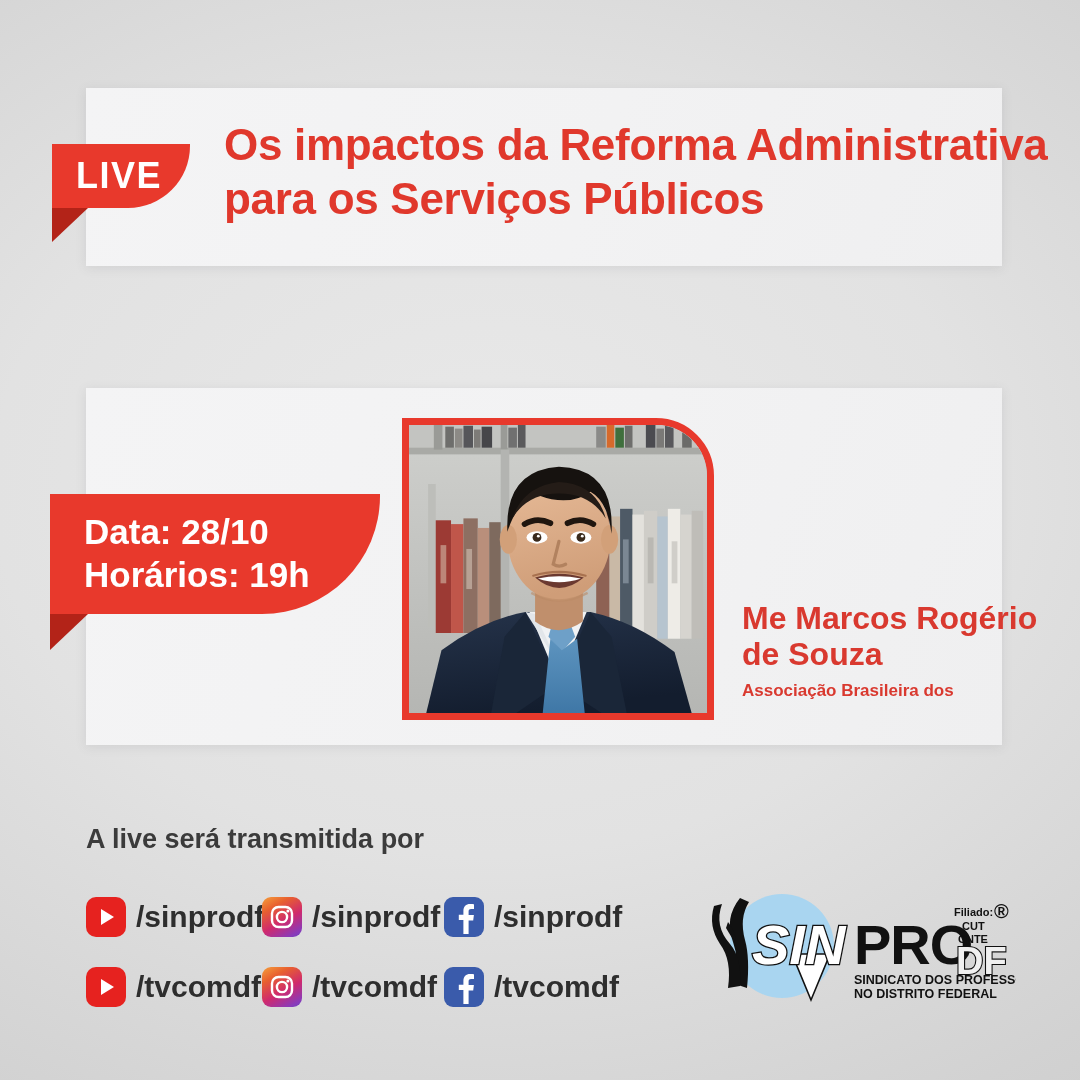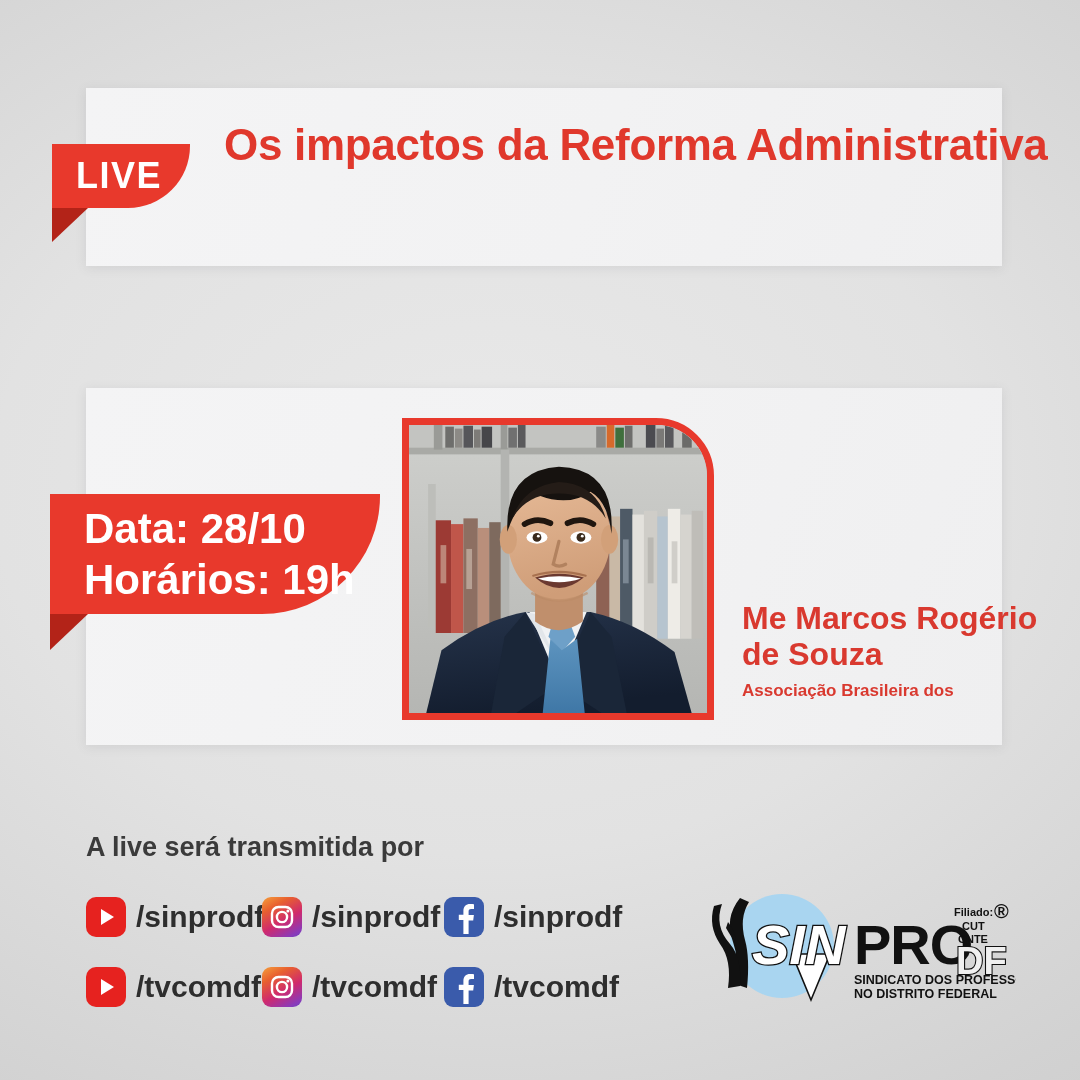--- a/index.html
+++ b/index.html
@@ -75,21 +75,21 @@
     height: 120px;
     border-bottom-right-radius: 118px;
     flex-direction: column;
     align-items: flex-start;
     justify-content: center;
     padding-left: 34px;
     box-sizing: border-box;
   }
   #date-ribbon .line {
     color: #ffffff;
-    font-size: 42px;
+    font-size: 35px;
     font-weight: bold;
     line-height: 1.22;
     white-space: nowrap;
   }
   #date-fold {
     left: 50px;
     top: 614px;
     border-left: 38px solid #b32318;
     border-bottom: 36px solid transparent;
   }
@@ -154,21 +154,20 @@
 
   
   #broadcast-heading {
     position: absolute;
     left: 86px;
     top: 824px;
     font-size: 27px;
     font-weight: bold;
     color: #3b3b3b;
     z-index: 6;
-    margin-top: 8px;
   }
   #social-grid {
     position: absolute;
     left: 86px;
     top: 886px;
     z-index: 6;
   }
   .social-row {
     display: flex;
     align-items: center;
@@ -232,20 +231,21 @@
   <div id="panel-top" class="panel"></div>
   <div id="panel-mid" class="panel"></div>
 
   <div id="live-fold" class="ribbon-fold"></div>
   <div id="live-ribbon" class="ribbon">
     <span id="live-label">LIVE</span>
   </div>
 
   <div id="title-block">
     <div class="tline">Os impactos da Reforma Administrativa</div>
+    <div class="tline">para os Serviços Públicos</div>
   </div>
 
   <div id="date-fold" class="ribbon-fold"></div>
   <div id="date-ribbon" class="ribbon">
     <span class="line">Data: 28/10</span>
     <span class="line">Horários: 19h</span>
   </div>
 
   <div id="photo-frame">
     <svg id="photo-canvas" viewBox="0 0 312 302" preserveAspectRatio="xMidYMid slice">

